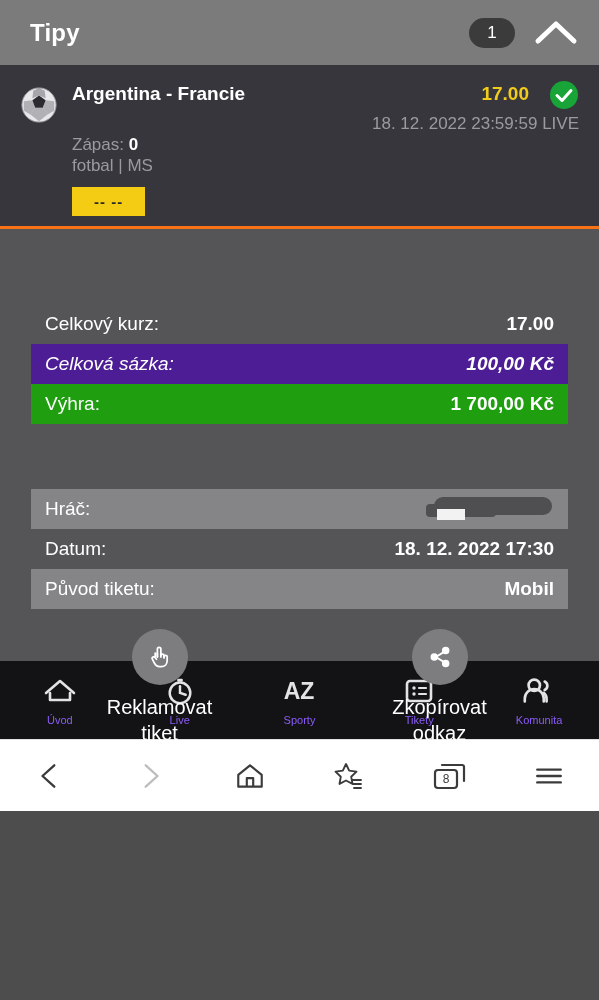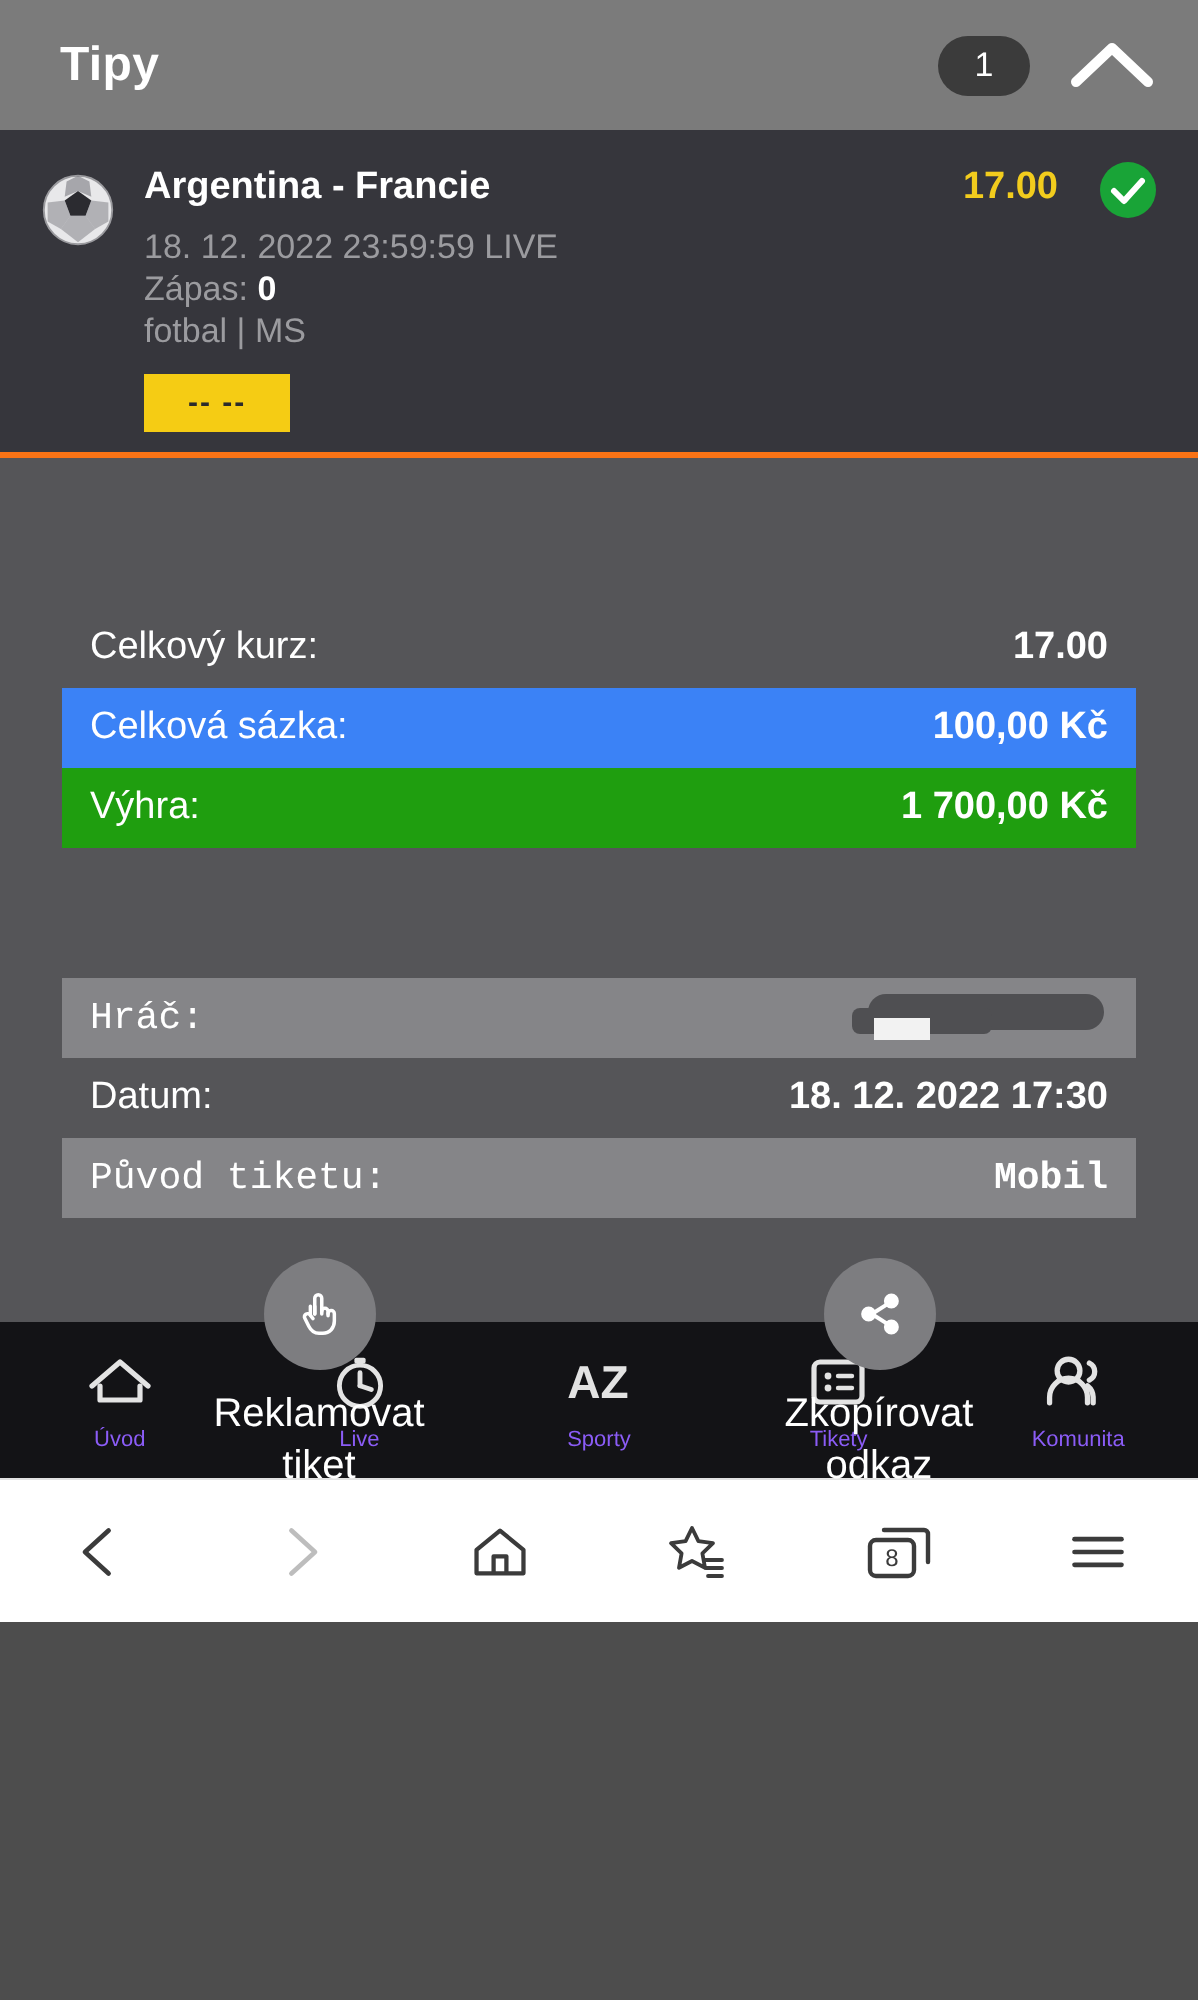--- a/index.html
+++ b/index.html
@@ -31,45 +31,45 @@
     background: #36363c; flex: 0 0 160px;
     padding: 18px 20px 10px 20px; display: flex; gap: 14px;
     border-bottom: 3px solid #f97316;
   }
   .ball { width: 38px; height: 38px; flex: 0 0 38px; margin-top: 3px; }
   .match-info { flex: 1 1 auto; min-width: 0; }
   .match-top { display: flex; align-items: flex-start; }
   .match-name { color: #ffffff; font-size: 19px; font-weight: bold; flex: 1 1 auto; }
   .match-odds { color: #f2cc1d; font-size: 19px; font-weight: bold; margin-right: 20px; white-space: nowrap; }
   .check-circle { width: 30px; height: 30px; flex: 0 0 30px; margin-top: -3px; }
-  .match-datetime { color: #9b9b9f; font-size: 17px; margin-top: 4px; }
+  .match-datetime { color: #9b9b9f; font-size: 17px; margin-top: 4px; text-align: right; }
   .match-line { color: #9b9b9f; font-size: 17px; margin-top: 1px; }
   .match-line b { color: #ffffff; font-weight: bold; }
   .pick-badge {
     display: inline-block; background: #f5cc14; color: #2b2b2b;
     font-size: 15px; font-weight: bold; padding: 6px 22px; margin-top: 11px;
     letter-spacing: 1px;
   }
 
   
   .body { flex: 1 1 auto; background: #555558; position: relative; }
 
   .summary { position: absolute; left: 31px; right: 31px; top: 75px; }
   .row {
     height: 40px; display: flex; align-items: center;
     padding: 0 14px; font-size: 19px; color: #ffffff;
   }
   .row .label { flex: 1 1 auto; font-weight: normal; }
   .row .value { font-weight: bold; white-space: nowrap; }
   .row.plain { background: transparent; }
-  .row.dark  { background: #3b82f6; }
+  .row.dark  { background: #4c1d95; font-style: italic; }
   .row.green { background: #1f9e0f; }
 
   .details { position: absolute; left: 31px; right: 31px; top: 260px; }
-  .row.light { background: #858588; font-family: Liberation Mono, monospace; }
+  .row.light { background: #858588; }
   .redaction { width: 130px; height: 28px; position: relative; }
 
   
   .actions {
     position: absolute; left: 0; right: 0; top: 400px;
     display: flex; justify-content: center; gap: 160px;
   }
   .action { width: 120px; display: flex; flex-direction: column; align-items: center; }
   .action-circle {
     width: 56px; height: 56px; border-radius: 50%; background: #7d7d80;

